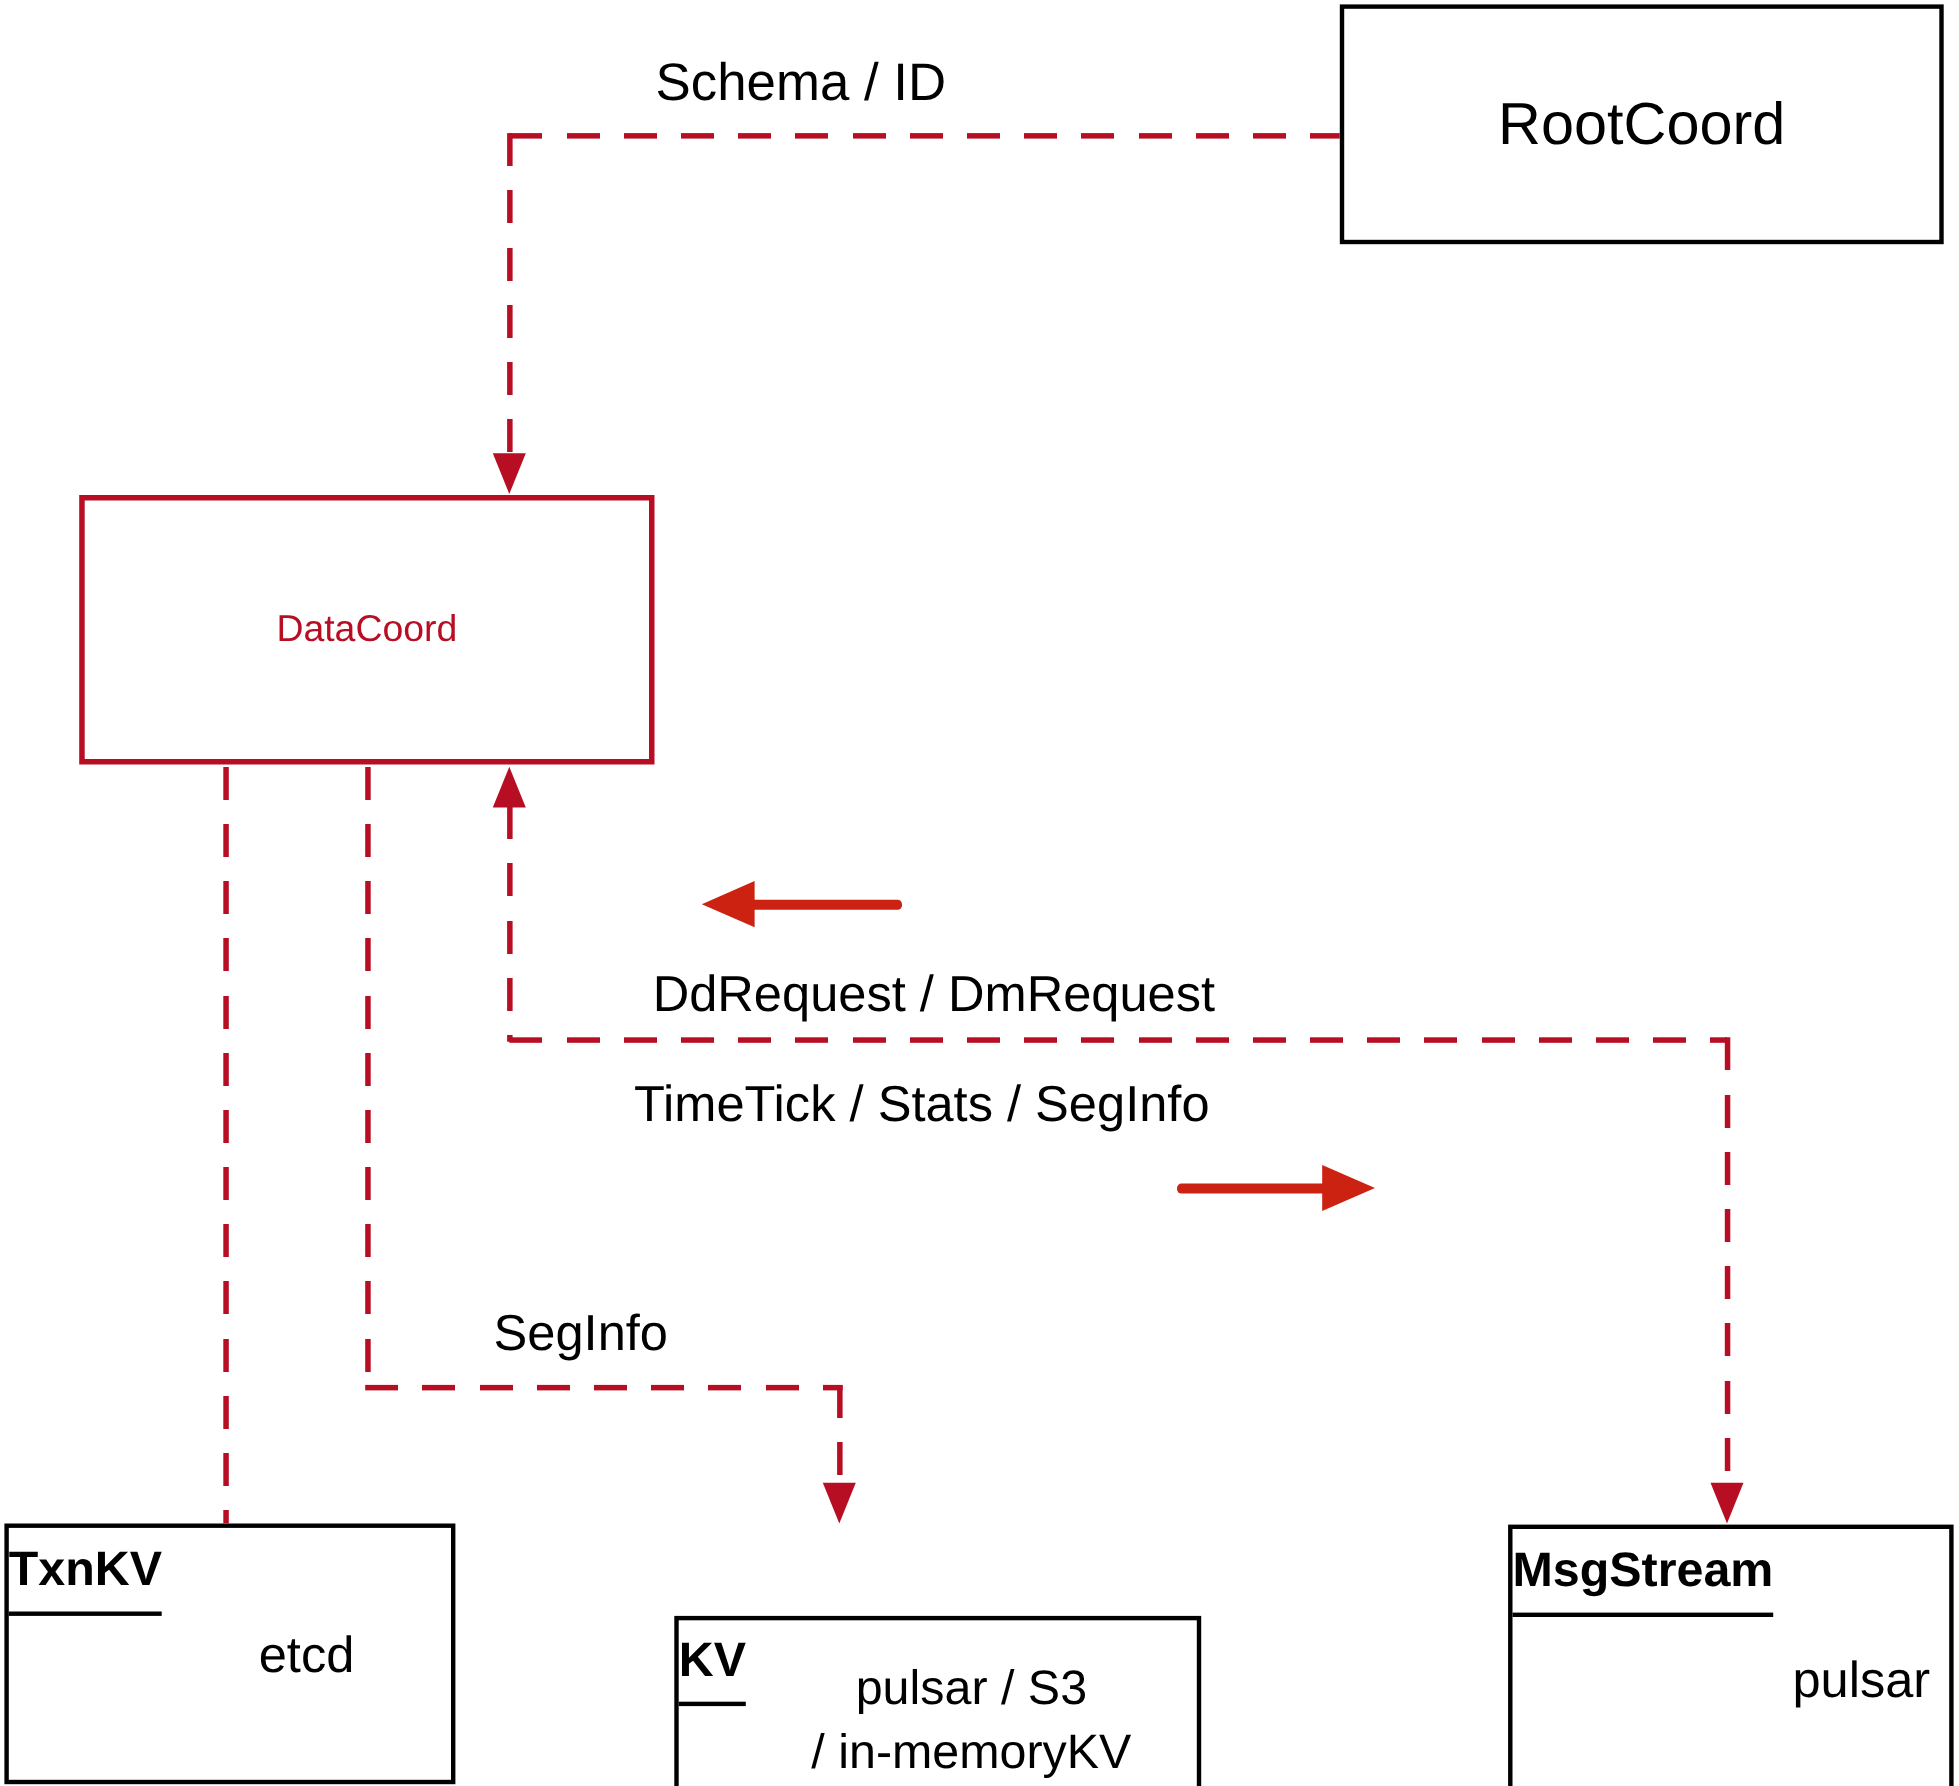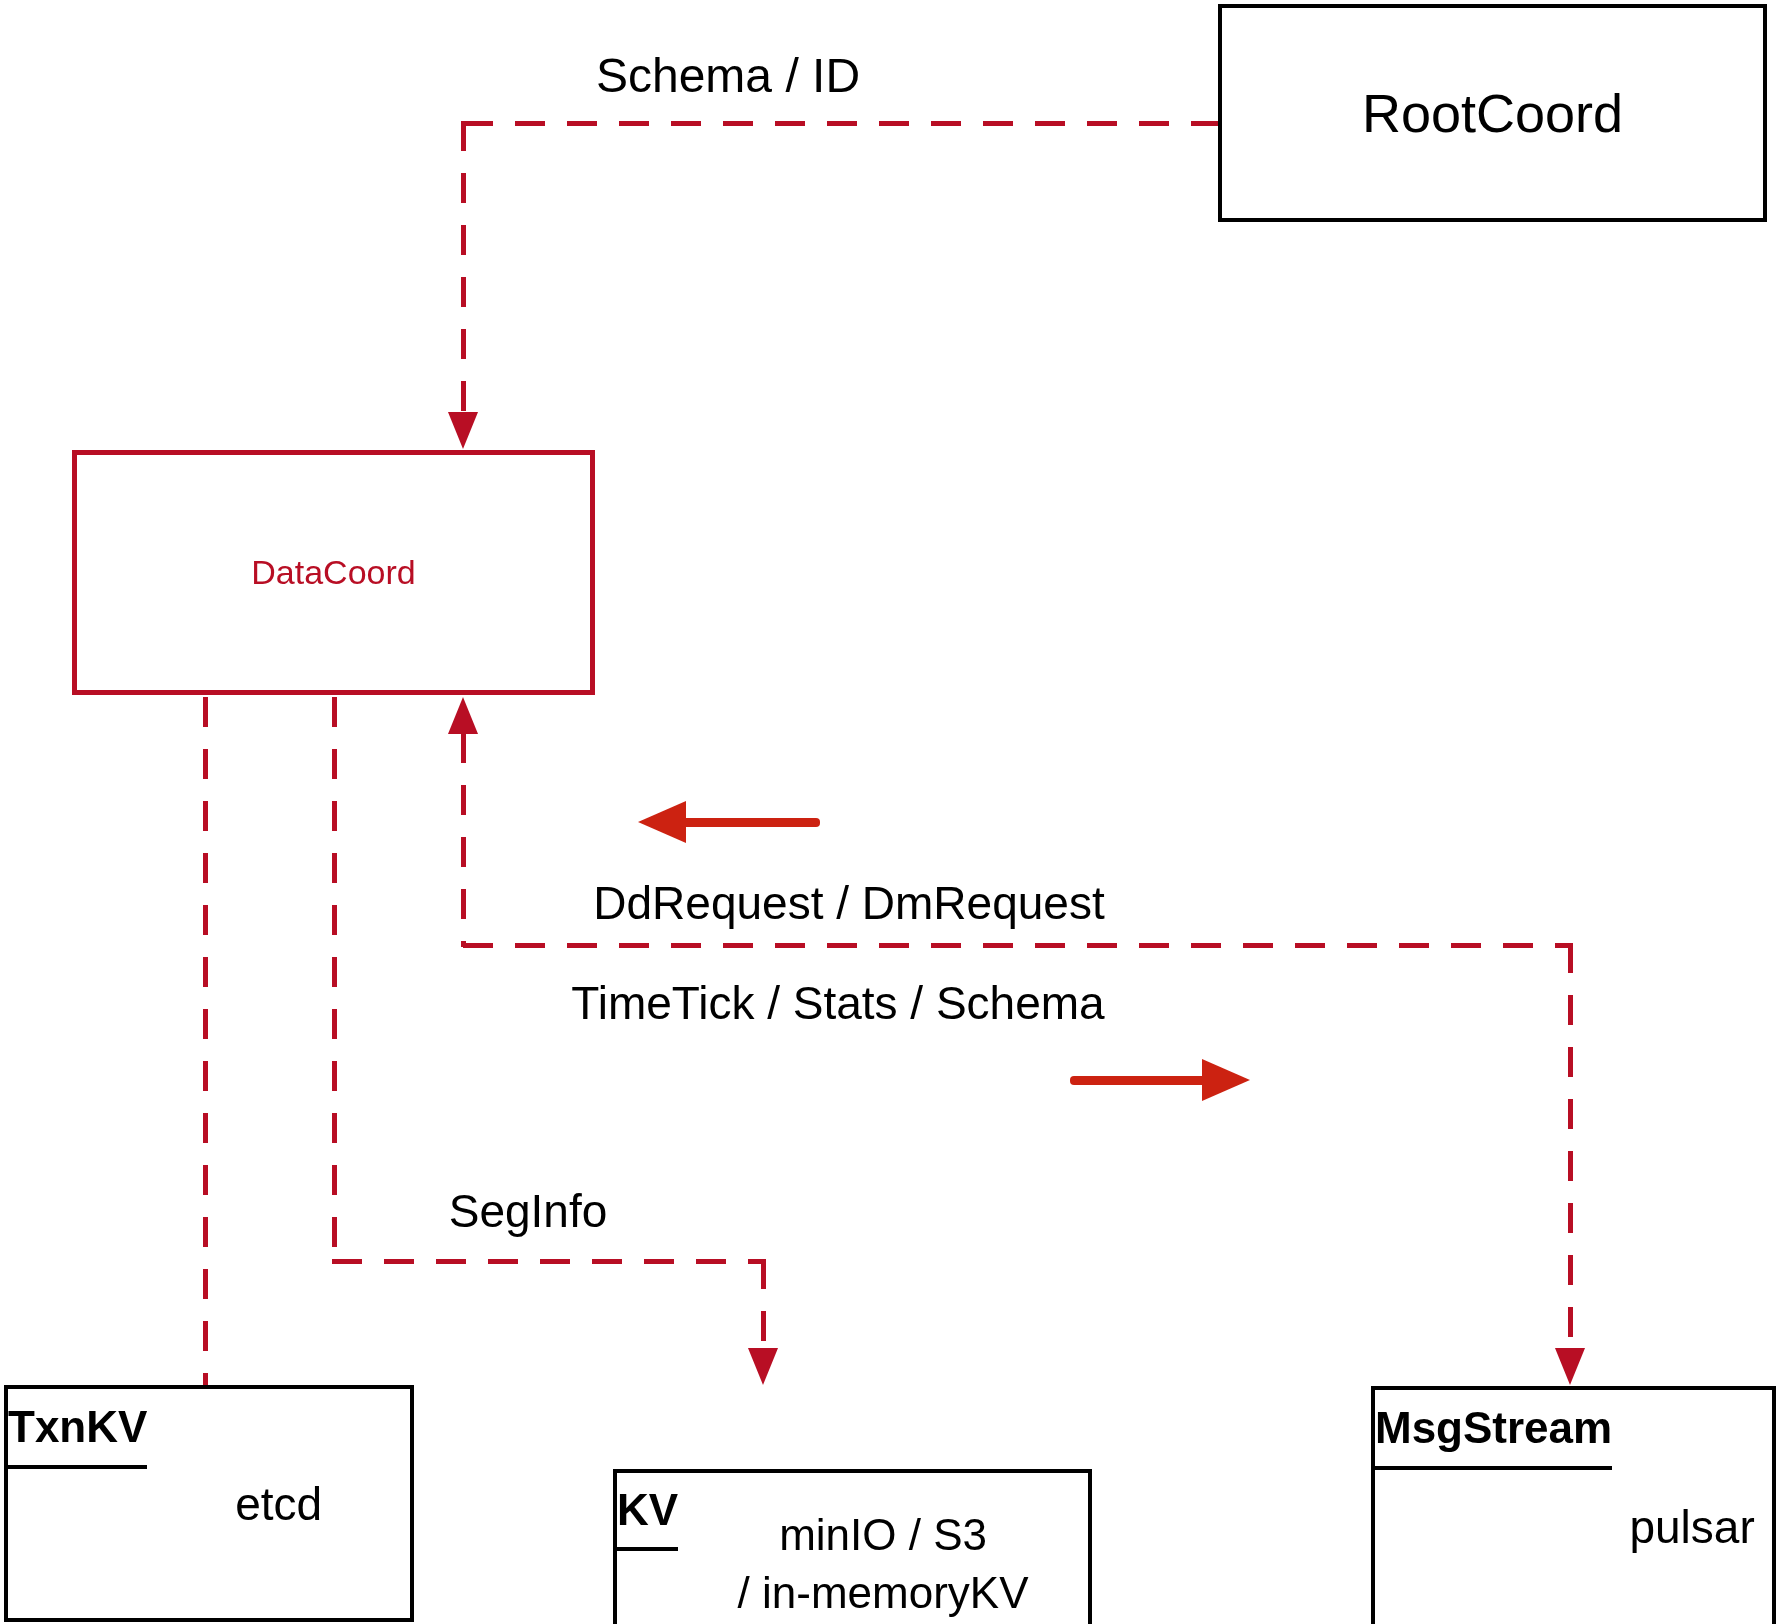--- a/index.html
+++ b/index.html
@@ -93,21 +93,21 @@
     <div class="table-body">
       <span>etcd</span>
     </div>
   </div>
 
   <div class="table-node" style="left:613px;top:1469px;width:479px;height:189px;">
     <div class="table-header" style="height:78px;">
       <span>KV</span>
     </div>
     <div class="table-body" style="font-size:44px;">
-      <span>minIO / S3</span>
+      <span>pulsar / S3</span>
       <span>/ in-memoryKV</span>
     </div>
   </div>
 
   <div class="table-node" style="left:1371px;top:1386px;width:405px;height:282px;">
     <div class="table-header">
       <span>MsgStream</span>
     </div>
     <div class="table-body">
       <span>pulsar</span>
@@ -127,21 +127,21 @@
   <div class="arrow-down" style="left:748px;top:1348px;"></div>
   <div class="edge-label" style="left:428px;top:1184px;width:200px;">SegInfo</div>
 
   <div class="arrow-up" style="left:448px;top:697px;"></div>
   <div class="dash-v" style="left:461px;top:733px;height:214px;"></div>
   <div class="dash-h" style="left:463px;top:943px;width:1107px;"></div>
   <div class="dash-v" style="left:1568px;top:943px;height:406px;"></div>
   <div class="arrow-down" style="left:1555px;top:1348px;"></div>
 
   <div class="edge-label" style="left:549px;top:876px;width:600px;">DdRequest / DmRequest</div>
-  <div class="edge-label" style="left:538px;top:976px;width:600px;">TimeTick / Stats / Schema</div>
+  <div class="edge-label" style="left:538px;top:976px;width:600px;">TimeTick / Stats / SegInfo</div>
 
   <div class="head-left" style="left:638px;top:801px;"></div>
   <div class="solid-shaft" style="left:680px;top:818px;width:140px;"></div>
 
   <div class="solid-shaft" style="left:1070px;top:1076px;width:136px;"></div>
   <div class="head-right" style="left:1202px;top:1059px;"></div>
 
 </div>
 
 </body></html>

